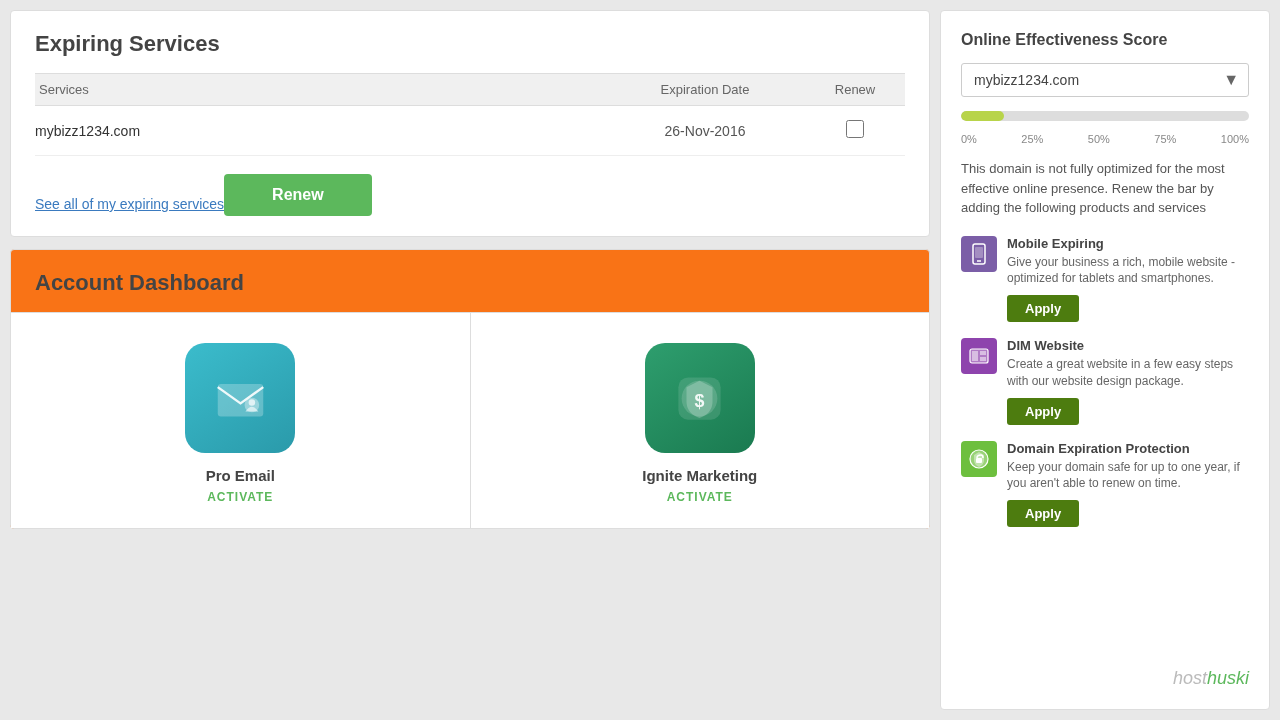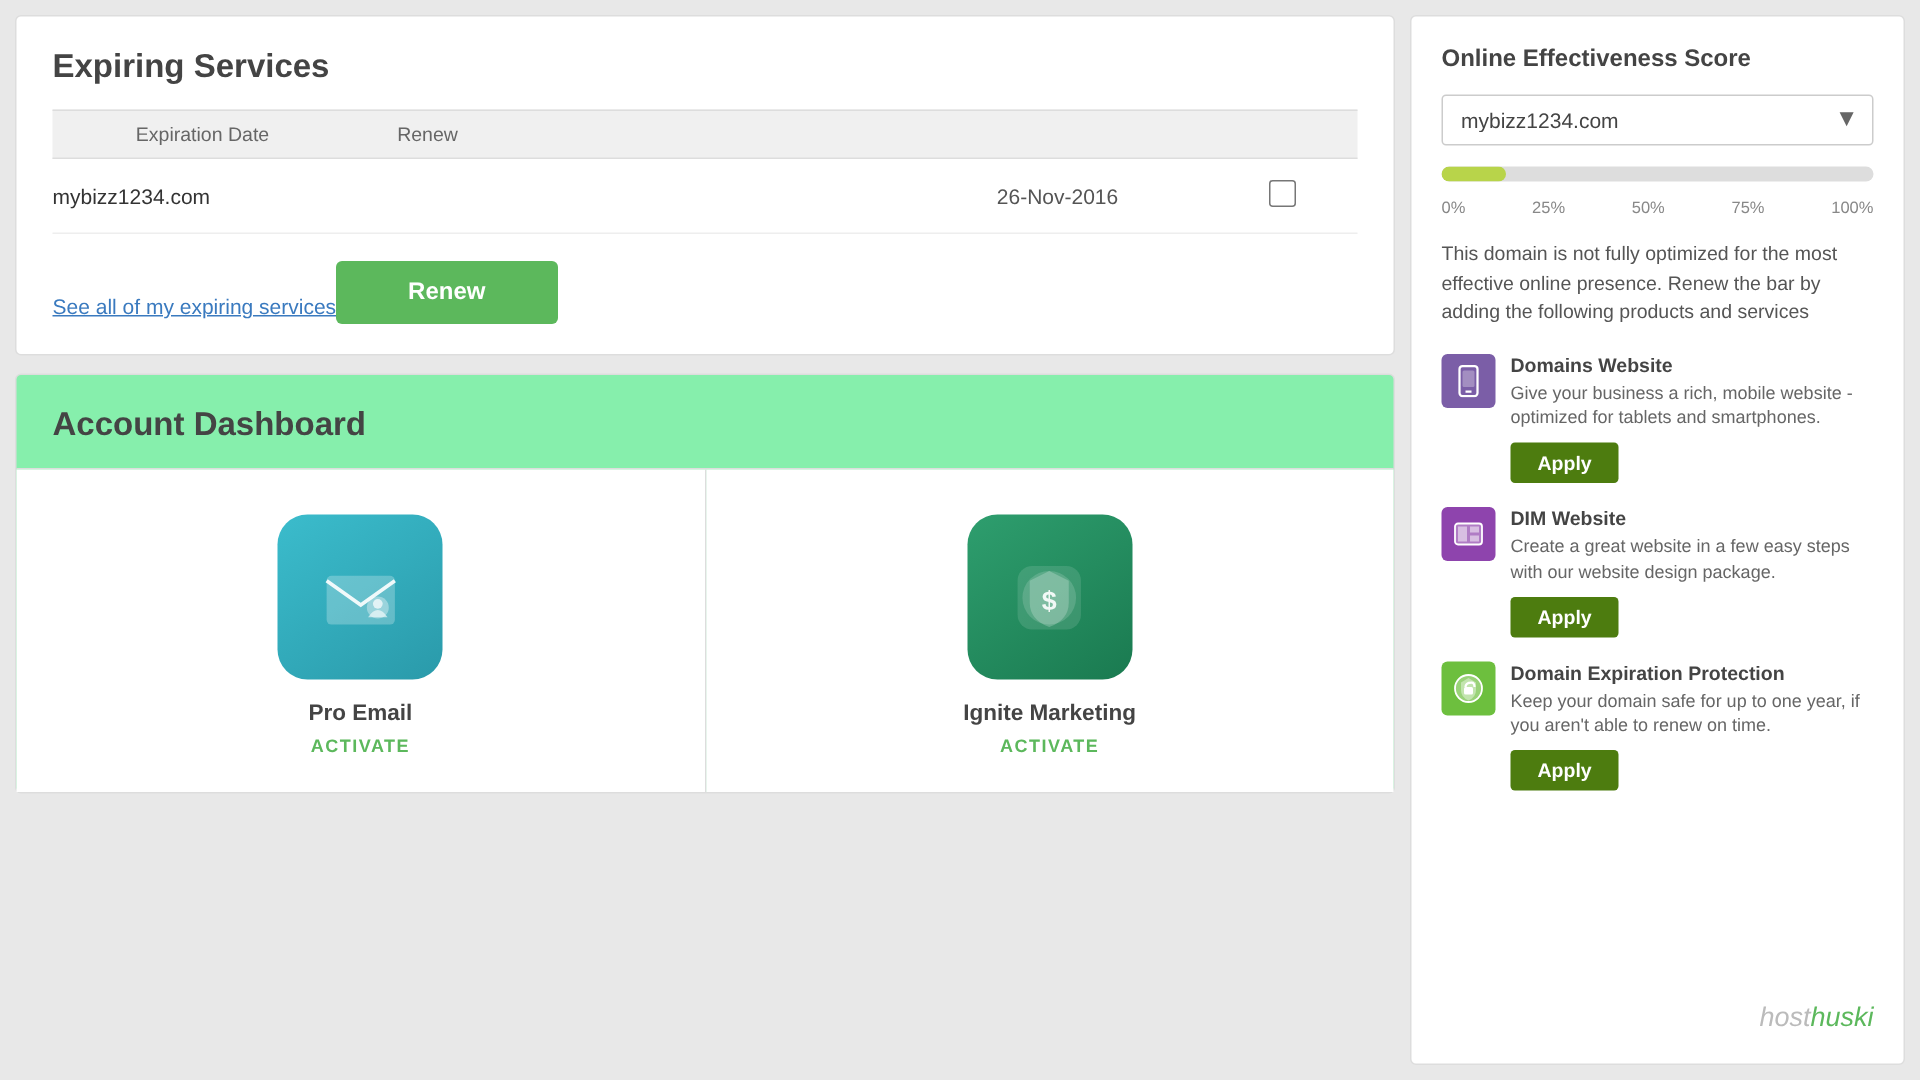--- a/index.html
+++ b/index.html
@@ -77,21 +77,21 @@
       color: #fff;
       border: none;
       border-radius: 4px;
       padding: 12px 48px;
       font-size: 16px;
       cursor: pointer;
       font-weight: bold;
     }
 
     
-    .dashboard-panel { background: #86efac; border: 1px solid #ddd; border-radius: 4px; padding: 20px 0 0 0; }
+    .dashboard-panel { background: #f97316; border: 1px solid #ddd; border-radius: 4px; padding: 20px 0 0 0; }
     .dashboard-title { font-size: 22px; font-weight: bold; color: #444; padding: 0 24px 16px; }
     .dashboard-grid {
       display: flex;
       border-top: 1px solid #ddd;
     }
     .dashboard-item {
       flex: 1;
       display: flex;
       flex-direction: column;
       align-items: center;
@@ -261,20 +261,21 @@
     }
   </style>
 </head>
 <body>
 
 <div class="main-col">
 
   <div class="panel">
     <div class="panel-title">Expiring Services</div>
     <div class="table-header">
+      <span class="col-service">Services</span>
       <span class="col-date">Expiration Date</span>
       <span class="col-renew">Renew</span>
     </div>
     <div class="table-row">
       <span class="service-name">mybizz1234.com</span>
       <span class="expiry-date">26-Nov-2016</span>
       <span class="renew-check">
         <input type="checkbox" style="">
       </span>
     </div>
@@ -348,21 +349,21 @@
 
   <div class="recommendation">
     <div class="rec-icon rec-icon-mobile">
       <svg width="22" height="22" viewBox="0 0 22 22">
         <rect x="5" y="1" width="12" height="20" rx="2" fill="none" stroke="#fff" stroke-width="1.5"></rect>
         <line x1="9" y1="18" x2="13" y2="18" stroke="#fff" stroke-width="1.5"></line>
         <rect x="7" y="4" width="8" height="11" rx="1" fill="rgba(255,255,255,0.3)"></rect>
       </svg>
     </div>
     <div class="rec-content">
-      <div class="rec-title">Domains Website</div>
+      <div class="rec-title">Mobile Expiring</div>
       <div class="rec-desc">Give your business a rich, mobile website - optimized for tablets and smartphones.</div>
       <button class="apply-btn">Apply</button>
     </div>
   </div>
 
   <div class="recommendation">
     <div class="rec-icon rec-icon-dim">
       <svg width="22" height="22" viewBox="0 0 22 22">
         <rect x="2" y="4" width="18" height="14" rx="2" fill="rgba(255,255,255,0.3)" stroke="#fff" stroke-width="1.2"></rect>
         <rect x="4" y="6" width="6" height="10" fill="rgba(255,255,255,0.5)"></rect>

